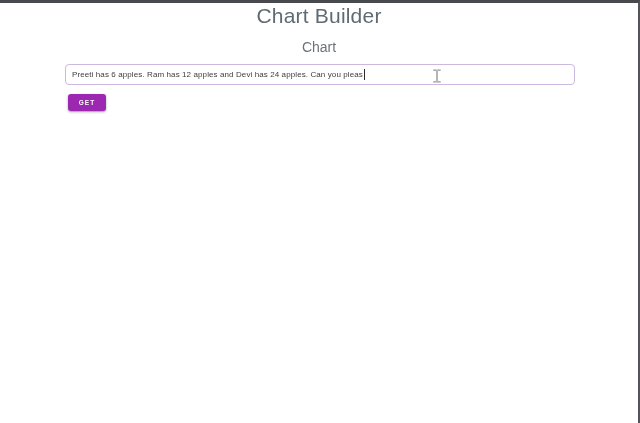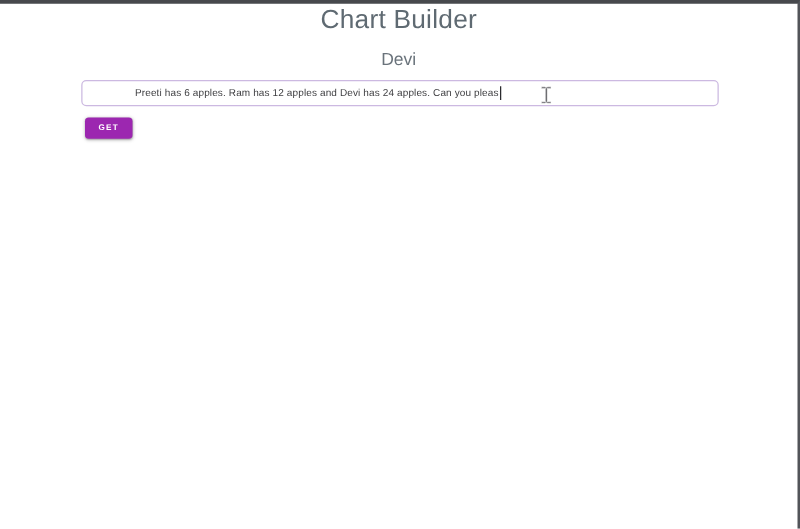--- a/index.html
+++ b/index.html
@@ -51,21 +51,20 @@
     display: flex;
     align-items: center;
     cursor: text;
     overflow: hidden;
     white-space: nowrap;
   }
   .input-text {
     font-size: 8px;
     color: #3e3e41;
     letter-spacing: 0.1px;
-    margin-left: 36px;
   }
   .caret {
     display: inline-block;
     width: 1px;
     height: 11px;
     background: #2b2b2e;
     margin-left: 1px;
     flex: 0 0 auto;
   }
 
@@ -97,21 +96,21 @@
     box-shadow: 0 1px 3px rgba(0,0,0,0.28), 0 1px 1px rgba(0,0,0,0.15);
   }
 </style>
 </head>
 <body>
 
 <div class="frame">
 
   <h1 class="title">Chart Builder</h1>
 
-  <h2 class="section-heading input-heading">Devi</h2>
+  <h2 class="section-heading input-heading">Chart</h2>
 
   <div class="input-box" role="textbox" aria-label="Input">
     <span class="input-text">Preeti has 6 apples. Ram has 12 apples and Devi has 24 apples. Can you pleas</span>
       <span class="caret"></span>
   </div>
 
   <svg class="ibeam-cursor" viewBox="0 0 10 14" xmlns="http://www.w3.org/2000/svg">
     <g fill="#6e6e72" stroke="#f5f5f5" stroke-width="0.4">
       <rect x="4.2" y="0.6" width="1.6" height="12.8"></rect>
       <path d="M1.2 0.4 h2.6 q1.2 0.9 2.4 0 h2.6 v1.3 h-2.6 q-1.2 -0.9 -2.4 0 h-2.6 z"></path>

